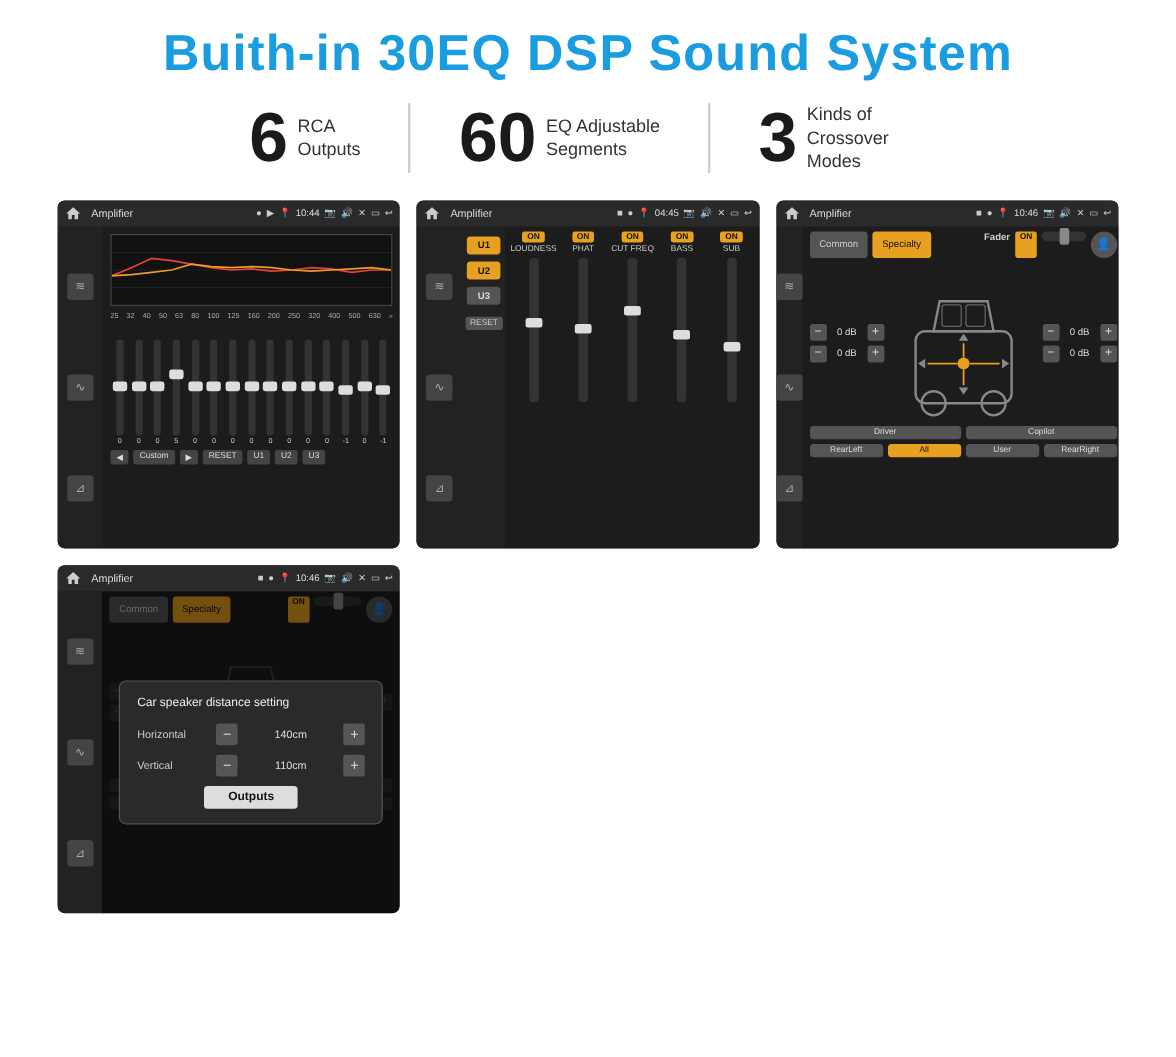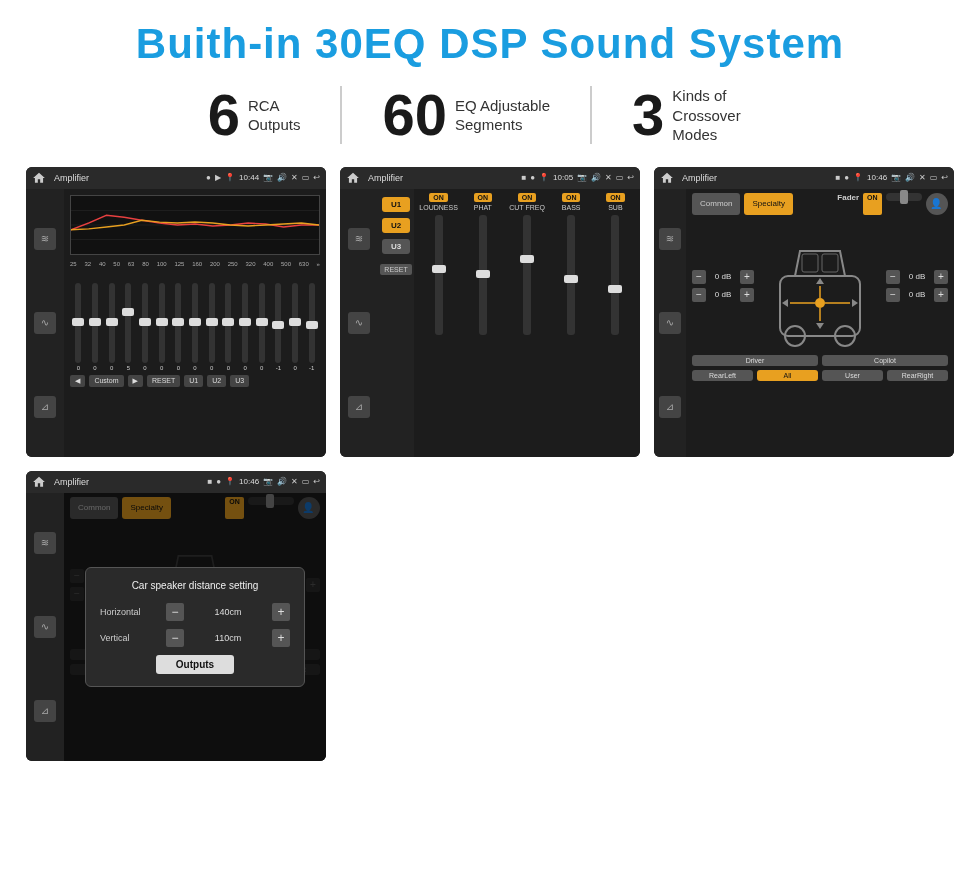--- a/index.html
+++ b/index.html
@@ -6,21 +6,21 @@
     body {
       width: 980px;
       height: 881px;
       background: #ffffff;
       font-family: Arial, sans-serif;
       overflow: hidden;
     }
 
     .page-container {
       width: 980px;
-      padding: 20px 26px;
+      padding: 20px 48px;
     }
 
     .main-title {
       text-align: center;
       font-size: 42px;
       font-weight: 900;
       color: #1a9de0;
       margin-bottom: 18px;
       letter-spacing: 1px;
     }
@@ -418,21 +418,20 @@
       background: #2a2a2a;
       border: 1px solid #555;
       border-radius: 6px;
       padding: 12px 14px;
       width: 220px;
     }
 
     .dialog-title {
       font-size: 10px;
       color: #eee;
-      text-align: center;
       margin-bottom: 12px;
     }
 
     .dialog-row {
       display: flex;
       align-items: center;
       margin-bottom: 8px;
       gap: 6px;
     }
 
@@ -759,21 +758,21 @@
 
     <div class="screen-box">
       <div class="status-bar">
         <svg class="status-home-icon" viewBox="0 0 24 24">
             <path d="M10 20v-6h4v6h5v-8h3L12 3 2 12h3v8z" fill="#ccc"></path>
           </svg>
         <span class="status-title">Amplifier</span>
         <span class="status-icon-small">■</span>
         <span class="status-icon-small">●</span>
         <span class="status-icon-small">📍</span>
-        <span class="status-time">10:05</span>
+        <span class="status-time">04:45</span>
         <span class="status-icon-small">📷</span>
         <span class="status-icon-small">🔊</span>
         <span class="status-icon-small">✕</span>
         <span class="status-icon-small">▭</span>
         <span class="status-icon-small">↩</span>
       </div>
       <div class="crossover-screen-content">
         <div class="crossover-left-panel">
           <div class="sidebar-icon">≋</div>
           <div class="sidebar-icon">∿</div>

